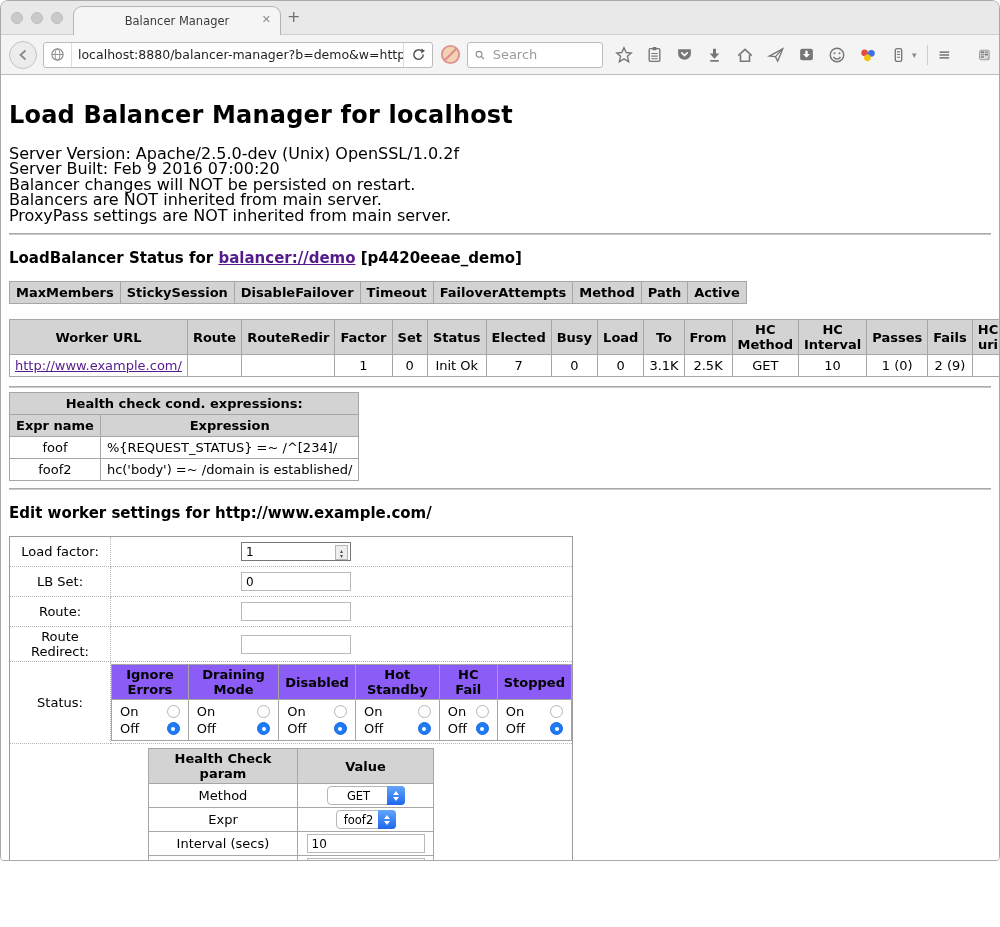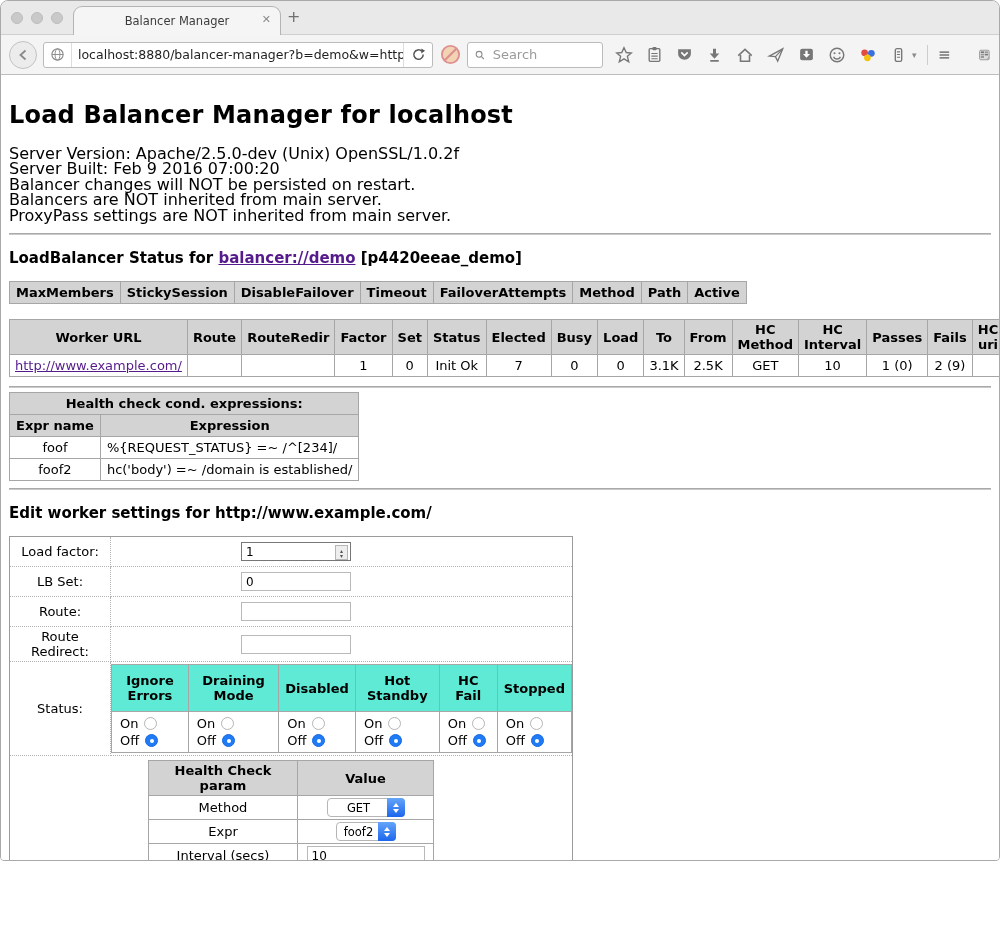--- a/index.html
+++ b/index.html
@@ -62,23 +62,23 @@
   .tinput{height:19px;border:1px solid #b9b9b9;font-size:12px;font-family:inherit;
           padding:1px 4px;box-sizing:border-box;width:110px;background:#fff;}
   .numwrap{position:relative;display:inline-block;}
   .numwrap .tinput{border:1px solid #767676;padding-right:16px;}
   .spin{position:absolute;right:3px;top:3px;width:11px;height:13px;background:#eee;border:1px solid #b5b5b5;
         display:flex;flex-direction:column;align-items:center;justify-content:center;line-height:5px;
         font-size:6px;color:#555;}
   .ccell{text-align:center !important;}
 
   table.status-table{border-collapse:collapse;border:1px solid #7d7d7d;font-size:13px;}
-  .status-table th{background:#5eead4;border:1px solid #a6a6a6;padding:8px 6px;}
+  .status-table th{background:#8b5cf6;border:1px solid #a6a6a6;padding:2px 6px;}
   .status-table td{border:1px solid #a6a6a6;padding:3px 8px;}
-  .radio-row{display:flex;align-items:center;justify-content:flex-start;gap:6px;height:17px;}
+  .radio-row{display:flex;align-items:center;justify-content:space-between;gap:6px;height:17px;}
   .radio-label{font-size:13px;}
   .radio{width:13px;height:13px;border-radius:50%;background:#fff;border:1px solid #b5b5b5;
          box-sizing:border-box;display:inline-block;position:relative;}
   .radio.checked{background:#1f7bf5;border-color:#1668e3;}
   .radio.checked::after{content:"";position:absolute;left:3.5px;top:3.5px;width:4px;height:4px;border-radius:50%;background:#fff;}
 
   table.hc-table{border-collapse:collapse;border:1px solid #7d7d7d;font-size:13px;margin:2px auto;}
   .hc-table th{background:#d3d3d3;border:1px solid #a6a6a6;padding:2px 8px;}
   .hc-table td{border:1px solid #a6a6a6;padding:2px 4px;height:19px;}
   .hc-label{width:140px;text-align:center;}

